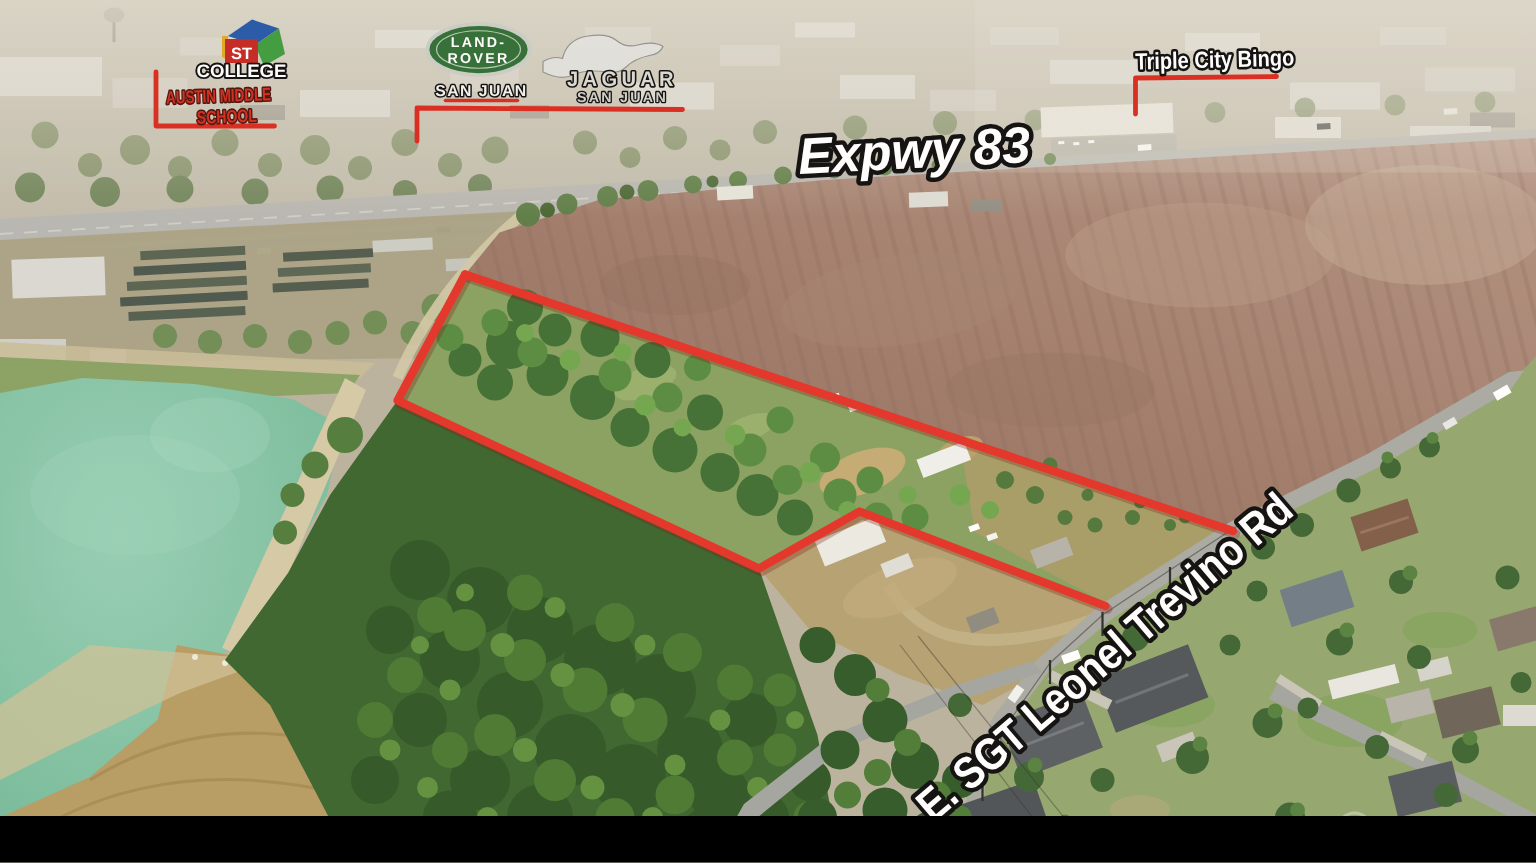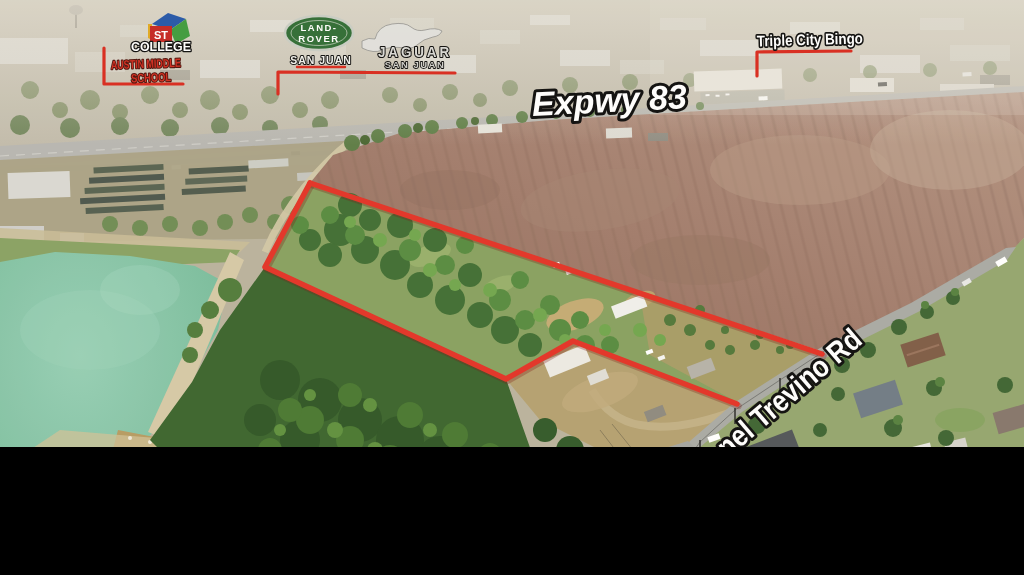--- a/index.html
+++ b/index.html
@@ -1,16 +1,16 @@
 <!DOCTYPE html>
 <html><head>
 <meta charset="utf-8">
 <style>
   html,body{margin:0;padding:0;background:#000;}
-  .stage{position:relative;width:1024px;height:447px;overflow:hidden;font-family:"Liberation Sans",sans-serif;}
+  .stage{position:relative;width:1024px;height:544px;overflow:hidden;font-family:"Liberation Sans",sans-serif;}
   svg{display:block;}
   text{font-family:"Liberation Sans",sans-serif;}
   .outl{paint-order:stroke;stroke:#0a0a0a;stroke-linejoin:round;}
   .big{font-weight:bold;fill:#ffffff;}
   .redtxt{font-weight:bold;fill:#d02a1d;paint-order:stroke;stroke:#4a0e08;stroke-linejoin:round;}
   .wm{fill:rgba(255,255,255,0.78);font-weight:bold;}
   .wm2{fill:rgba(255,255,255,0.62);}
 </style>
 </head>
 <body>

